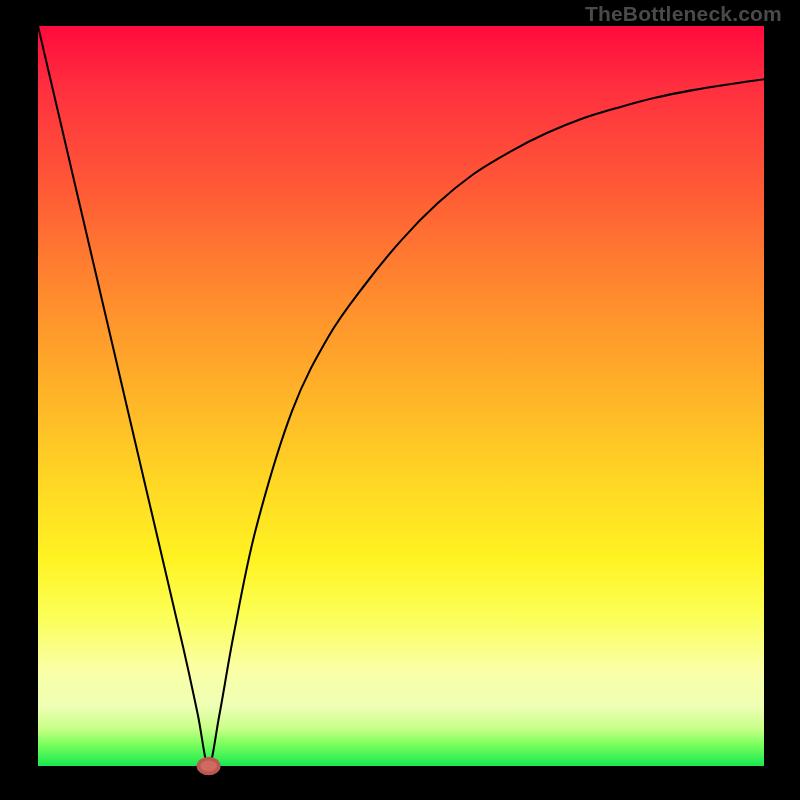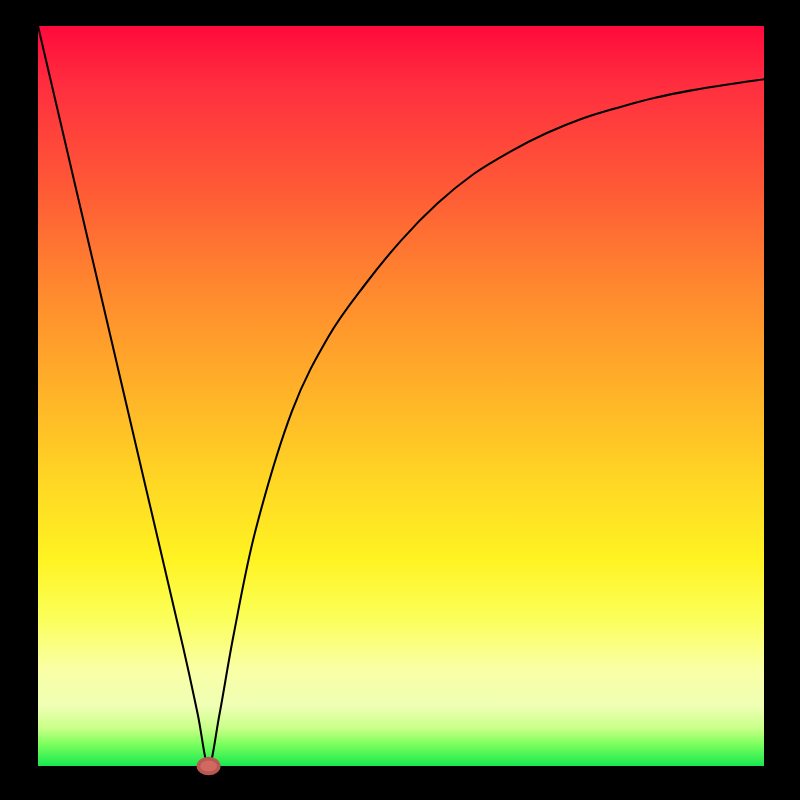--- a/index.html
+++ b/index.html
@@ -66,20 +66,21 @@
   .marker {
     fill: #d06a60;
     stroke: #b85850;
     stroke-width: 0.5;
   }
 </style>
 </head>
 <body>
 
 <div class="frame">
+  <div class="watermark">TheBottleneck.com</div>
 
   <div class="plot">
     <div class="gradient-bg"></div>
     <svg class="curve" viewBox="0 0 100 100" preserveAspectRatio="none">
       <path id="curve-path" fill="none" stroke="#000" stroke-width="0.28" vector-effect="non-scaling-stroke-disabled" d="M 0 0 C 0.8333333333333334 3.5, 3.333333333333333 14, 5 21 C 6.666666666666667 28, 8.333333333333334 35.00000000000001, 10 42.00000000000001 C 11.666666666666666 49.00000000000001, 13.333333333333334 56, 15 63 C 16.666666666666668 70, 18.833333333333332 79, 20 84 C 21.166666666666668 89, 21.416666666666668 90.33333333333333, 22 93 C 22.583333333333332 95.66666666666667, 23 100, 23.5 100 C 24 100, 24.416666666666668 96, 25 93 C 25.583333333333332 90, 26.166666666666668 86.16666666666667, 27 82 C 27.833333333333332 77.83333333333333, 28.666666666666668 73, 30 68 C 31.333333333333332 63, 33.333333333333336 56.33333333333333, 35 52 C 36.666666666666664 47.66666666666667, 38.333333333333336 44.83333333333334, 40 42.00000000000001 C 41.666666666666664 39.16666666666667, 43.333333333333336 37.16666666666667, 45 35 C 46.666666666666664 32.83333333333333, 48.33333333333333 30.833333333333332, 50 29 C 51.66666666666667 27.166666666666668, 53.33333333333334 25.5, 55.00000000000001 24 C 56.66666666666667 22.5, 58.333333333333336 21.166666666666668, 60 20 C 61.666666666666664 18.833333333333332, 63.333333333333336 17.916666666666668, 65 17 C 66.66666666666667 16.083333333333332, 68.33333333333333 15.25, 70 14.5 C 71.66666666666667 13.75, 73.33333333333333 13.083333333333334, 75 12.5 C 76.66666666666667 11.916666666666666, 78.33333333333333 11.466666666666667, 80 11 C 81.66666666666667 10.533333333333333, 83.33333333333333 10.083333333333336, 85 9.700000000000003 C 86.66666666666667 9.31666666666667, 88.33333333333333 9.000000000000002, 90 8.700000000000003 C 91.66666666666667 8.400000000000004, 93.33333333333333 8.150000000000006, 95 7.900000000000006 C 96.66666666666667 7.650000000000006, 99.16666666666667 7.31666666666667, 100 7.200000000000003"></path>
       <ellipse id="marker-dot" class="marker" cx="23.5" cy="100" rx="1.4" ry="1"></ellipse>
     </svg>
   </div>
 </div>
 

